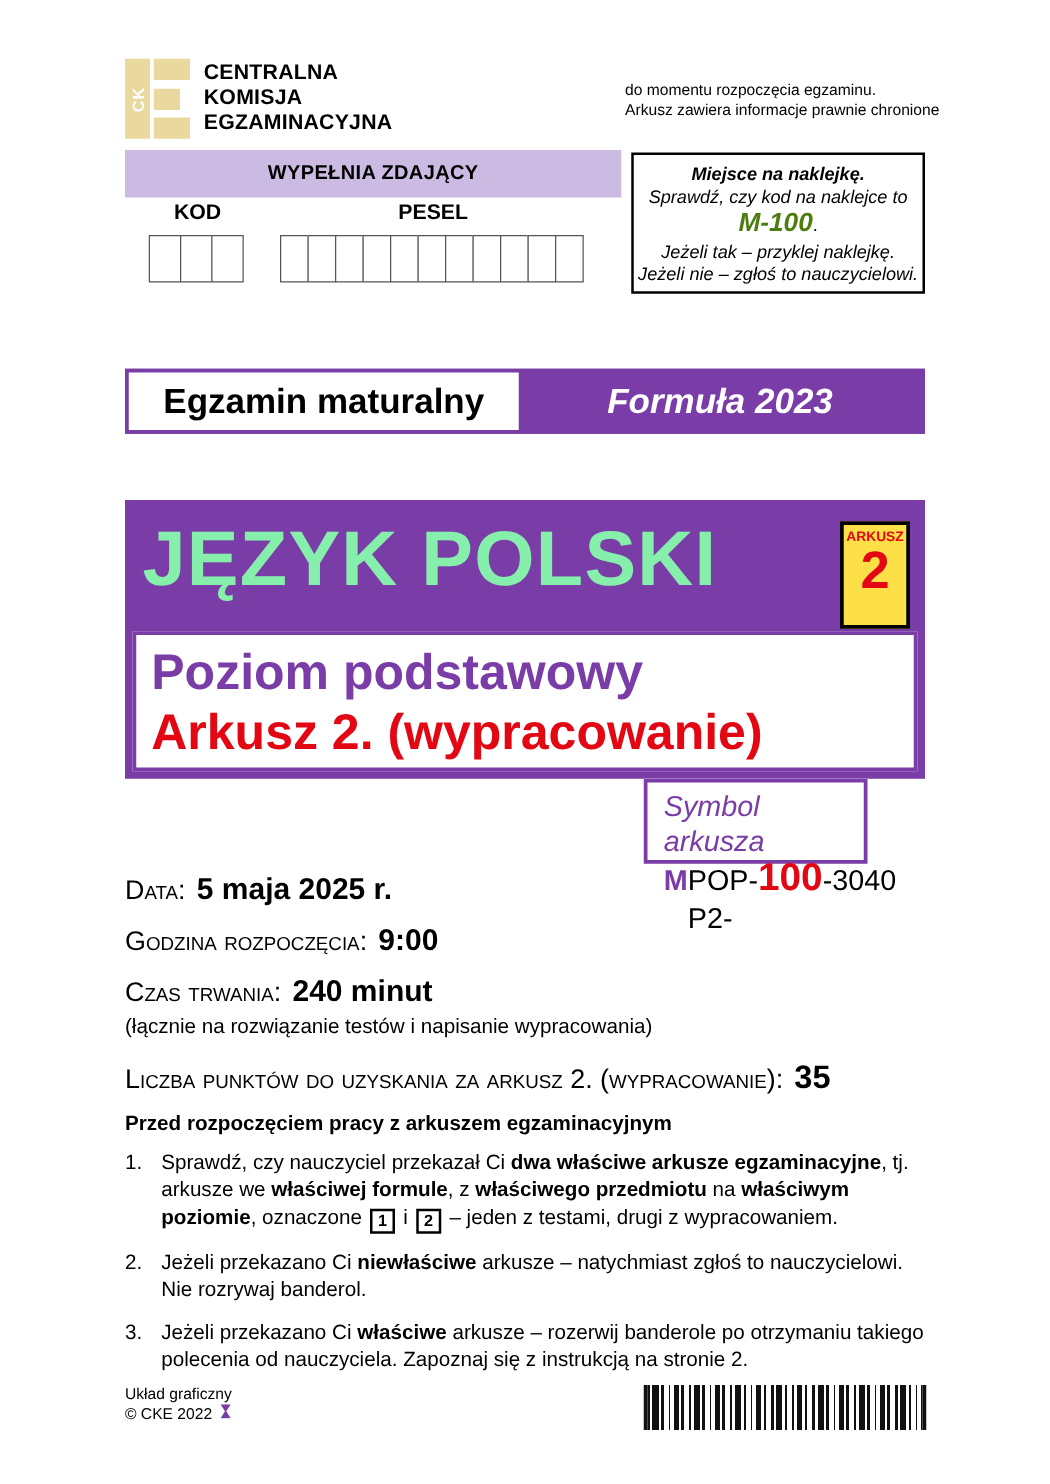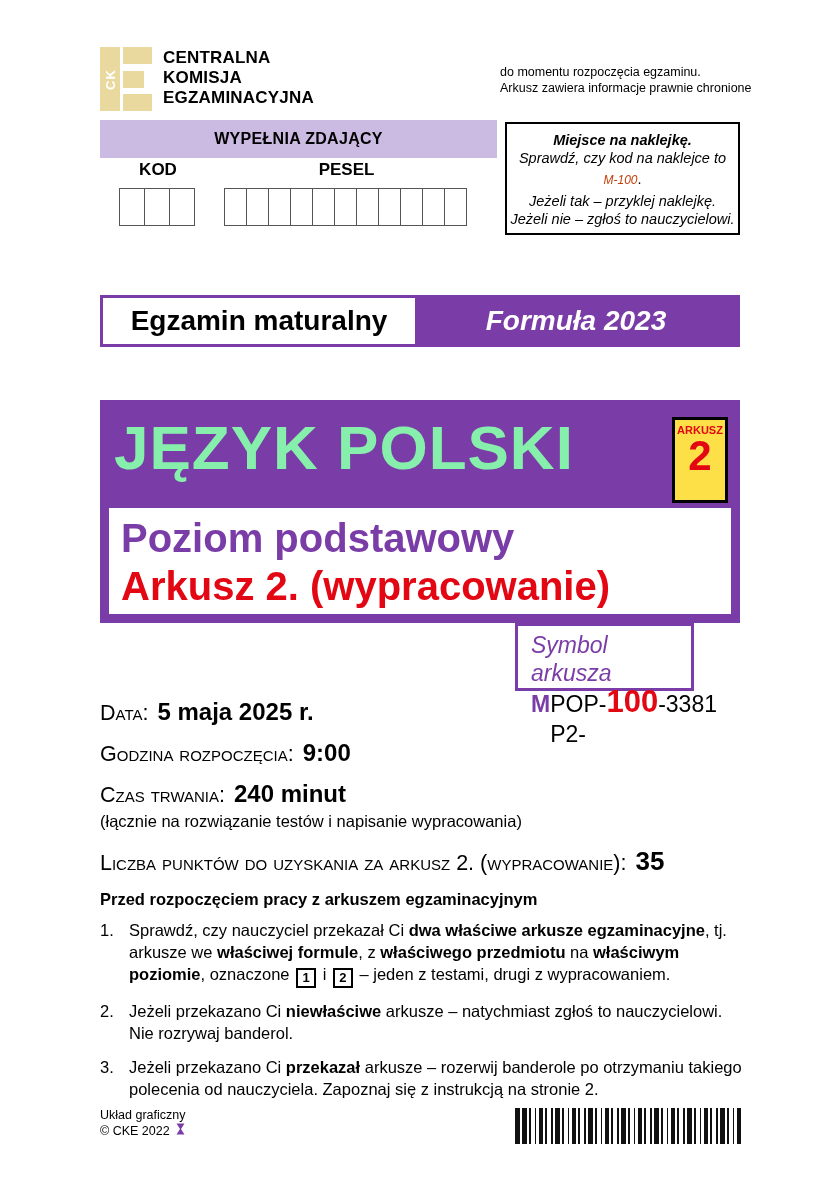--- a/index.html
+++ b/index.html
@@ -29,21 +29,21 @@
   .kod-group{left:120px;width:76px;}
   .pesel-group{left:225px;width:243px;}
   .pesel-group .cell{width:21px;}
 
   
   .sticker{position:absolute;left:505px;top:122px;width:235px;height:113px;border:2px solid #000;
            box-sizing:border-box;text-align:center;font-style:italic;font-size:14.5px;line-height:18px;
            padding-top:7px;}
   .sticker .t{font-weight:bold;}
   .sticker .code-line{font-style:normal;line-height:24px;}
-  .sticker .code-line .m{color:#c2410c;font-weight:normal;font-size:12px;font-style:italic;}
+  .sticker .code-line .m{color:#4d7c0f;font-weight:bold;font-size:21px;font-style:italic;}
 
   
   .banner{position:absolute;left:100px;top:295px;width:640px;height:52px;box-sizing:border-box;
           border:3px solid #7a3ca6;background:#7a3ca6;display:flex;}
   .banner .left{background:#fff;width:312px;display:flex;align-items:center;justify-content:center;
                 font-weight:bold;font-size:28px;color:#000;}
   .banner .right{flex:1;display:flex;align-items:center;justify-content:center;
                  font-weight:bold;font-style:italic;font-size:28px;color:#fff;}
 
   
@@ -179,21 +179,21 @@
       <div class="paper">Arkusz 2. (wypracowanie)</div>
     </div>
   </div>
 
   <div class="symbol-box">
     <div class="symbol-title">Symbol arkusza</div>
     <div class="symbol-code">
       <span class="m">M</span>
         <span>POP-P2-</span>
         <span class="hundred">100</span>
-        <span>-3381</span>
+        <span>-3040</span>
     </div>
   </div>
 
   <div class="details">
     <div class="dline">
       <span class="lab sc">Data:</span>
       <span class="val">5 maja 2025 r.</span>
     </div>
     <div class="dline">
       <span class="lab sc">Godzina rozpoczęcia:</span>
@@ -215,21 +215,21 @@
     <div class="inst-item">
       <span class="num">1.</span>
       <span class="body"><span>Sprawdź, czy nauczyciel przekazał Ci </span><span class="b">dwa właściwe arkusze egzaminacyjne</span><span>, tj. arkusze we </span><span class="b">właściwej formule</span><span>, z </span><span class="b">właściwego przedmiotu</span><span> na </span><span class="b">właściwym poziomie</span><span>, oznaczone </span><span class="numbox">1</span><span> i </span><span class="numbox">2</span><span> – jeden z testami, drugi z wypracowaniem.</span></span>
     </div>
     <div class="inst-item">
       <span class="num">2.</span>
       <span class="body"><span>Jeżeli przekazano Ci </span><span class="b">niewłaściwe</span><span> arkusze – natychmiast zgłoś to nauczycielowi. Nie rozrywaj banderol.</span></span>
     </div>
     <div class="inst-item">
       <span class="num">3.</span>
-      <span class="body"><span>Jeżeli przekazano Ci </span><span class="b">przekazał</span><span> arkusze – rozerwij banderole po otrzymaniu takiego polecenia od nauczyciela. Zapoznaj się z instrukcją na stronie 2.</span></span>
+      <span class="body"><span>Jeżeli przekazano Ci </span><span class="b">właściwe</span><span> arkusze – rozerwij banderole po otrzymaniu takiego polecenia od nauczyciela. Zapoznaj się z instrukcją na stronie 2.</span></span>
     </div>
   </div>
 
   <div class="footer">
     <div>Układ graficzny</div>
     <div><span>© CKE 2022</span><span class="cke-mark"><svg width="9" height="12" viewBox="0 0 9 12">
             <path d="M0.5 0.5 H8.5 L5 6 L8.5 11.5 H0.5 L4 6 Z" fill="#7a3ca6"></path>
           </svg></span></div>
   </div>
 

